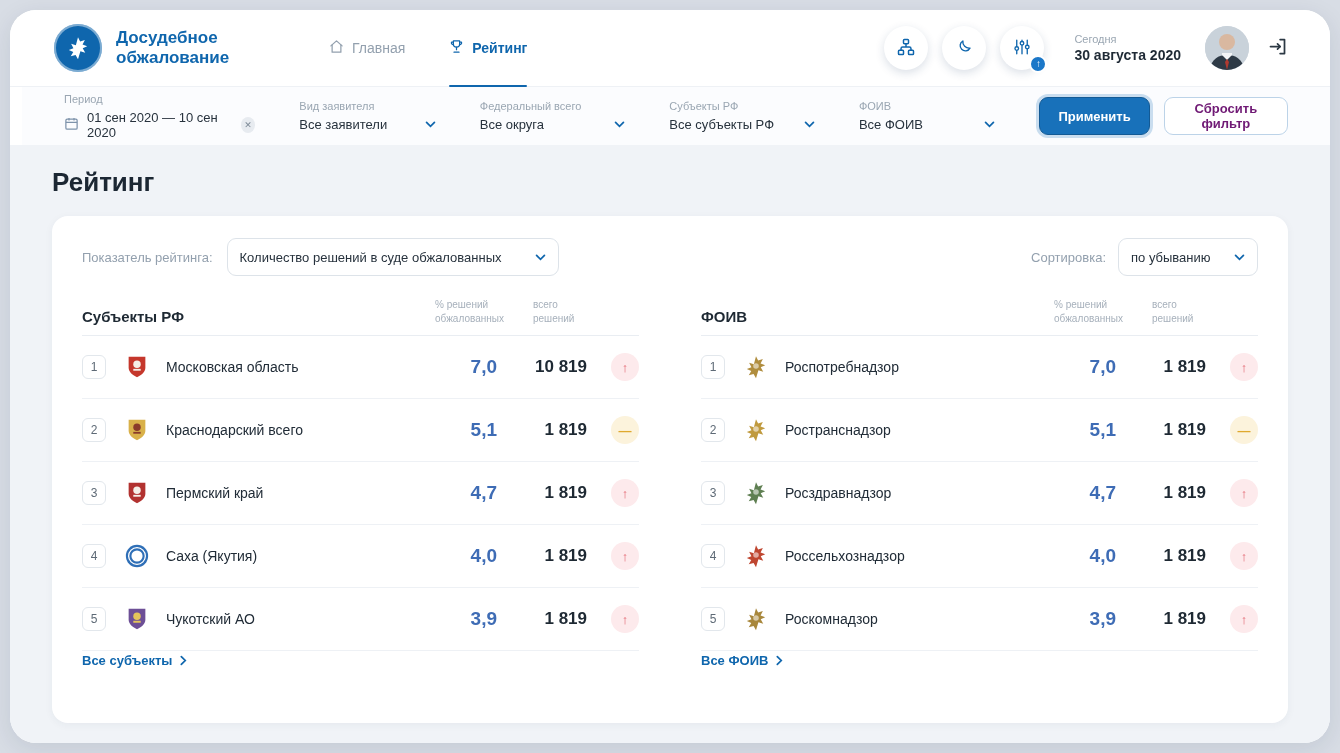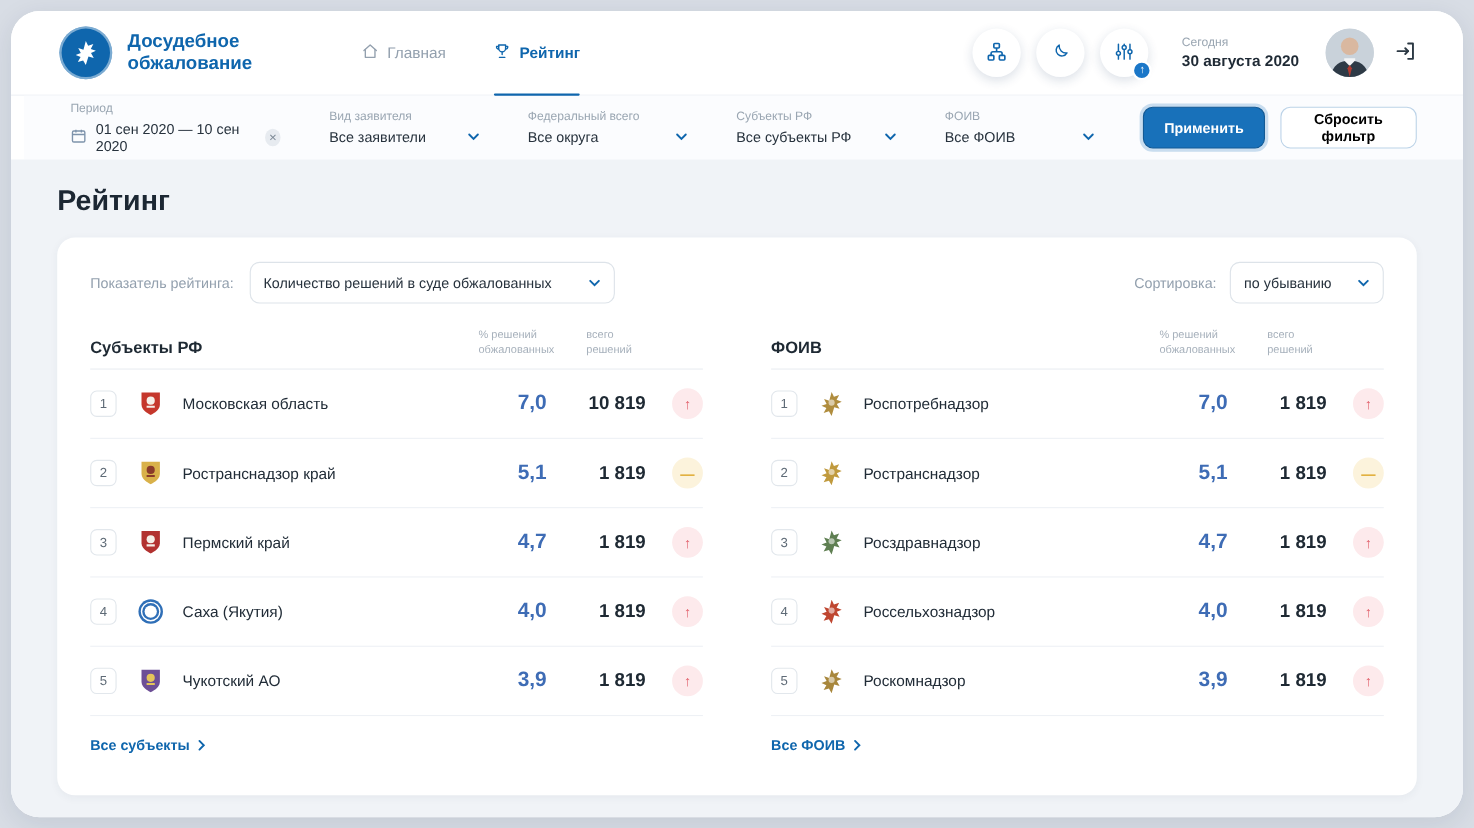--- a/index.html
+++ b/index.html
@@ -33,21 +33,21 @@
   
   .filters { flex: 0 0 58px; display: flex; align-items: center; padding: 0 42px; background: #fbfcfe; margin-left: 12px; }
   .fgroup { margin-right: 44px; }
   .flabel { font-size: 11px; color: #9aa6b2; margin-bottom: 5px; }
   .fvalue { display: flex; align-items: center; gap: 8px; font-size: 13px; color: #27323d; cursor: pointer; }
   .fg-w { width: 150px; }
   .fg-w .fvalue { justify-content: space-between; }
   .x-chip { width: 16px; height: 16px; border-radius: 50%; background: #e7ebf0; color: #7e8a97; font-size: 9px; line-height: 16px; text-align: center; cursor: pointer; }
   .fbuttons { margin-left: auto; display: flex; gap: 14px; }
   .btn-primary { height: 38px; padding: 0 18px; border-radius: 9px; background: #1871ba; color: #fff; font-size: 13px; font-weight: 700; border: 1px solid #135a95; box-shadow: 0 0 0 3px rgba(24,113,186,.22); cursor: pointer; }
-  .btn-secondary { height: 38px; padding: 1px 16px; border-radius: 9px; background: #fff; color: #000000; font-size: 13px; font-weight: 700; border: 1px solid #bcd3e8; cursor: pointer; }
+  .btn-secondary { height: 38px; padding: 1px 16px; border-radius: 9px; background: #fff; color: #701a75; font-size: 13px; font-weight: 700; border: 1px solid #bcd3e8; cursor: pointer; }
   
   .content { flex: 1; background: #f0f3f7; padding: 18px 42px 20px; display: flex; flex-direction: column; min-height: 0; }
   .page-title { font-size: 26px; font-weight: 700; color: #1c2733; margin: 4px 0 18px; }
   .card { flex: 1; background: #fff; border-radius: 16px; padding: 22px 30px 18px; box-shadow: 0 2px 8px rgba(30,50,80,.05); display: flex; flex-direction: column; min-height: 0; }
   .card-top { display: flex; align-items: center; gap: 14px; }
   .ctl-label { font-size: 13px; color: #93a0ae; }
   .select { display: flex; align-items: center; justify-content: space-between; gap: 14px; border: 1px solid #dde3e9; border-radius: 9px; height: 38px; padding: 0 12px; font-size: 13px; color: #27323d; background: #fff; cursor: pointer; }
   .select.wide { width: 332px; }
   .select.small { width: 140px; }
   .sort-wrap { margin-left: auto; display: flex; align-items: center; gap: 12px; }
@@ -61,21 +61,21 @@
   .hspacer { width: 28px; margin-left: 24px; }
   .trow { display: flex; align-items: center; height: 63px; border-bottom: 1px solid #eef1f5; }
   .rank { width: 24px; height: 24px; border: 1px solid #e2e7ec; border-radius: 6px; display: flex; align-items: center; justify-content: center; font-size: 12px; color: #5e6a76; background: #fff; flex: none; }
   .emblem { width: 30px; margin-left: 16px; display: flex; align-items: center; justify-content: center; flex: none; }
   .rname { flex: 1; margin-left: 14px; font-size: 14px; color: #212c37; }
   .rpct { width: 72px; text-align: right; font-size: 19px; font-weight: 700; color: #3e6cb5; white-space: nowrap; }
   .rtot { width: 74px; margin-left: 16px; text-align: right; font-size: 17px; font-weight: 700; color: #1e2933; white-space: nowrap; }
   .trend { width: 28px; height: 28px; margin-left: 24px; border-radius: 50%; display: flex; align-items: center; justify-content: center; font-size: 13px; font-weight: 700; flex: none; }
   .trend-up { background: #fdeaec; color: #e2606b; }
   .trend-same { background: #fcf3dc; color: #dfa92e; }
-  .tfoot { margin-top: 18px; }
+  .tfoot { }
   .link { display: inline-flex; align-items: center; gap: 8px; font-size: 13px; font-weight: 700; color: #0f66ad; cursor: pointer; text-decoration: none; }
 </style>
 </head>
 <body>
 
 <div class="app">
 
   <header class="header">
     <div class="logo">
       <svg width="26" height="26" viewBox="0 0 28 28">
@@ -274,21 +274,21 @@
               </div>
               <div class="trow">
                 <span class="rank">2</span>
                 <span class="emblem">
                   <svg width="26" height="26" viewBox="0 0 28 28">
                     <path d="M5 3h18v12c0 6-9 10-9 10s-9-4-9-10z" fill="#d9b14a"></path>
                     <circle cx="14" cy="11" r="4" fill="#8a3b2a"></circle>
                     <path d="M10 17h8" stroke="#8a3b2a" stroke-width="2"></path>
                   </svg>
                 </span>
-                <span class="rname">Ространснадзор край</span>
+                <span class="rname">Краснодарский всего</span>
                 <span class="rpct">5,1</span>
                 <span class="rtot">1 819</span>
                 <span class="trend trend-same">—</span>
               </div>
               <div class="trow">
                 <span class="rank">3</span>
                 <span class="emblem">
                   <svg width="26" height="26" viewBox="0 0 28 28">
                     <path d="M5 3h18v12c0 6-9 10-9 10s-9-4-9-10z" fill="#b23230"></path>
                     <circle cx="14" cy="11" r="4" fill="#f5efe8"></circle>

